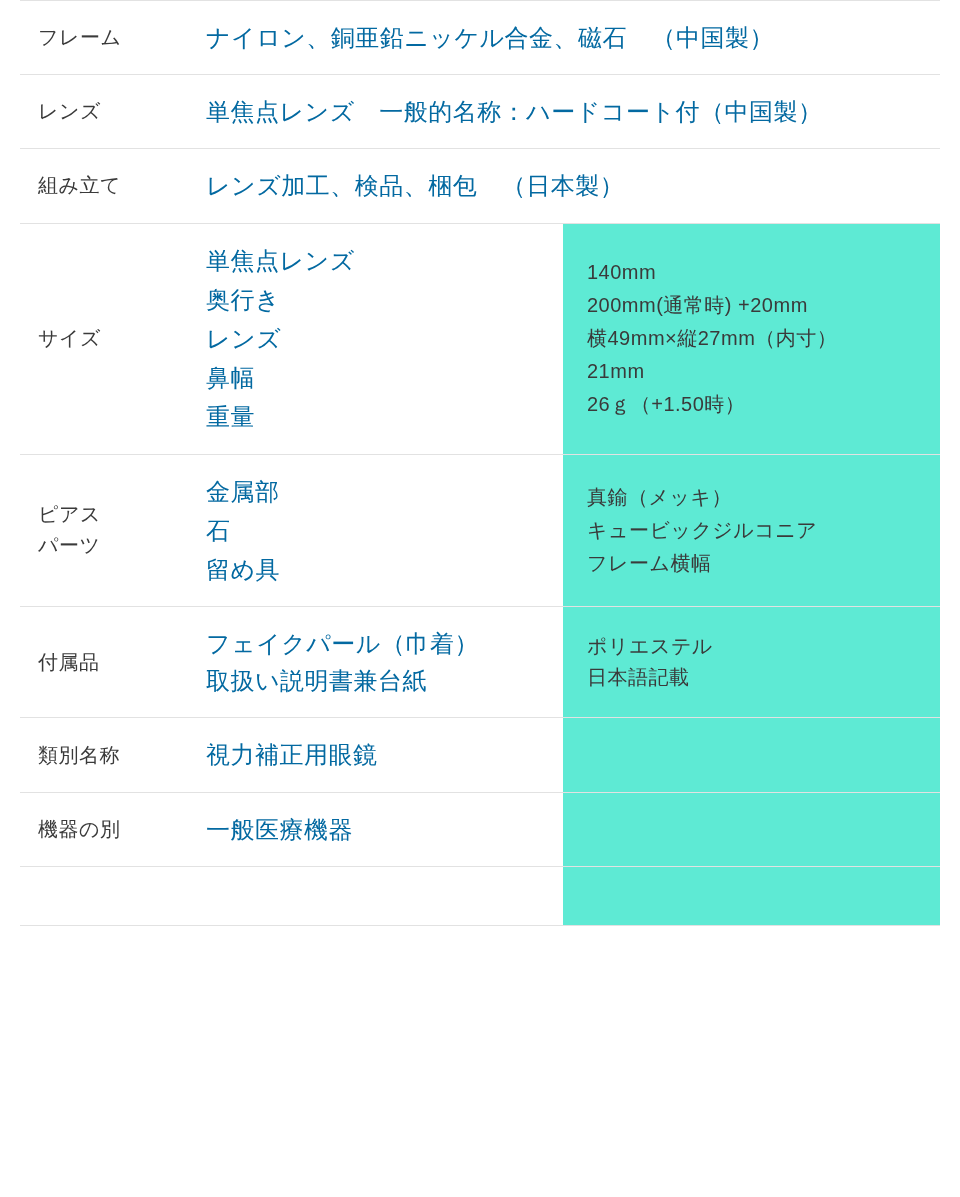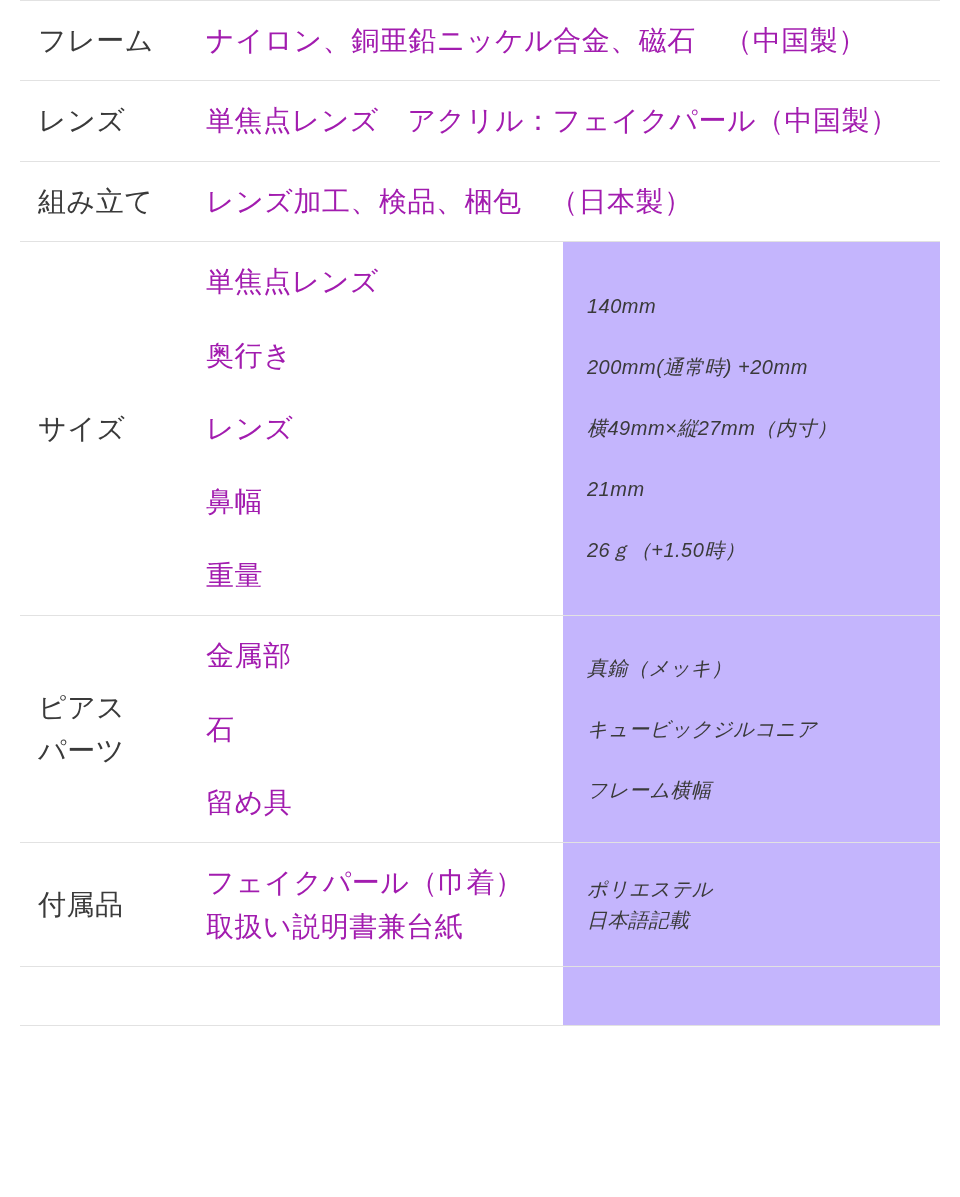--- a/index.html
+++ b/index.html
@@ -26,53 +26,52 @@
   .spec-table tr.first-row {
     border-top: 1px solid #e2e2e2;
   }
   .spec-table td {
     vertical-align: middle;
     padding: 0;
   }
   td.label {
     width: 148px;
     padding: 18px 0 18px 18px;
-    font-size: 28px;
+    font-size: 20px;
     line-height: 1.55;
     color: #3a3a3a;
     font-weight: 400;
     letter-spacing: 0.5px;
   }
   td.value {
     padding: 18px 10px 18px 20px;
-    font-size: 28px;
+    font-size: 24px;
     line-height: 1.55;
-    color: #a21caf;
+    color: #0369a1;
     letter-spacing: 0.5px;
   }
   td.value.shaded,
   td.detail {
-    background: #c4b5fd;
-    font-style: italic;
+    background: #5eead4;
   }
   td.detail {
     padding: 18px 10px 18px 24px;
     font-size: 20px;
     line-height: 1.55;
     color: #3a3a3a;
     letter-spacing: 0.5px;
   }
   .line {
     display: block;
     white-space: nowrap;
   }
   .line + .line {
   }
   .tall .line + .line {
-    margin-top: 30px;
+    margin-top: 2px;
   }
   .pad-row td {
     height: 22px;
   }
   .label-multiline {
     line-height: 1.45;
   }
 </style>
 </head>
 <body>
@@ -85,21 +84,21 @@
         </td>
         <td class="value" colspan="2">
           <span class="line">ナイロン、銅亜鉛ニッケル合金、磁石　（中国製）</span>
         </td>
       </tr>
       <tr>
         <td class="label">
           <span class="line">レンズ</span>
         </td>
         <td class="value" colspan="2">
-          <span class="line">単焦点レンズ　アクリル：フェイクパール（中国製）</span>
+          <span class="line">単焦点レンズ　一般的名称：ハードコート付（中国製）</span>
         </td>
       </tr>
       <tr>
         <td class="label">
           <span class="line">組み立て</span>
         </td>
         <td class="value" colspan="2">
           <span class="line">レンズ加工、検品、梱包　（日本製）</span>
         </td>
       </tr>
@@ -144,19 +143,37 @@
         </td>
         <td class="value">
           <span class="line">フェイクパール（巾着）</span>
           <span class="line">取扱い説明書兼台紙</span>
         </td>
         <td class="detail">
           <span class="line">ポリエステル</span>
           <span class="line">日本語記載</span>
         </td>
       </tr>
+      <tr>
+        <td class="label">
+          <span class="line">類別名称</span>
+        </td>
+        <td class="value">
+          <span class="line">視力補正用眼鏡</span>
+        </td>
+        <td class="detail"></td>
+      </tr>
+      <tr>
+        <td class="label">
+          <span class="line">機器の別</span>
+        </td>
+        <td class="value">
+          <span class="line">一般医療機器</span>
+        </td>
+        <td class="detail"></td>
+      </tr>
       <tr class="pad-row">
         <td class="label"></td>
         <td class="value"></td>
         <td class="detail"></td>
       </tr>
     </tbody>
 </table>
 
 </body></html>

